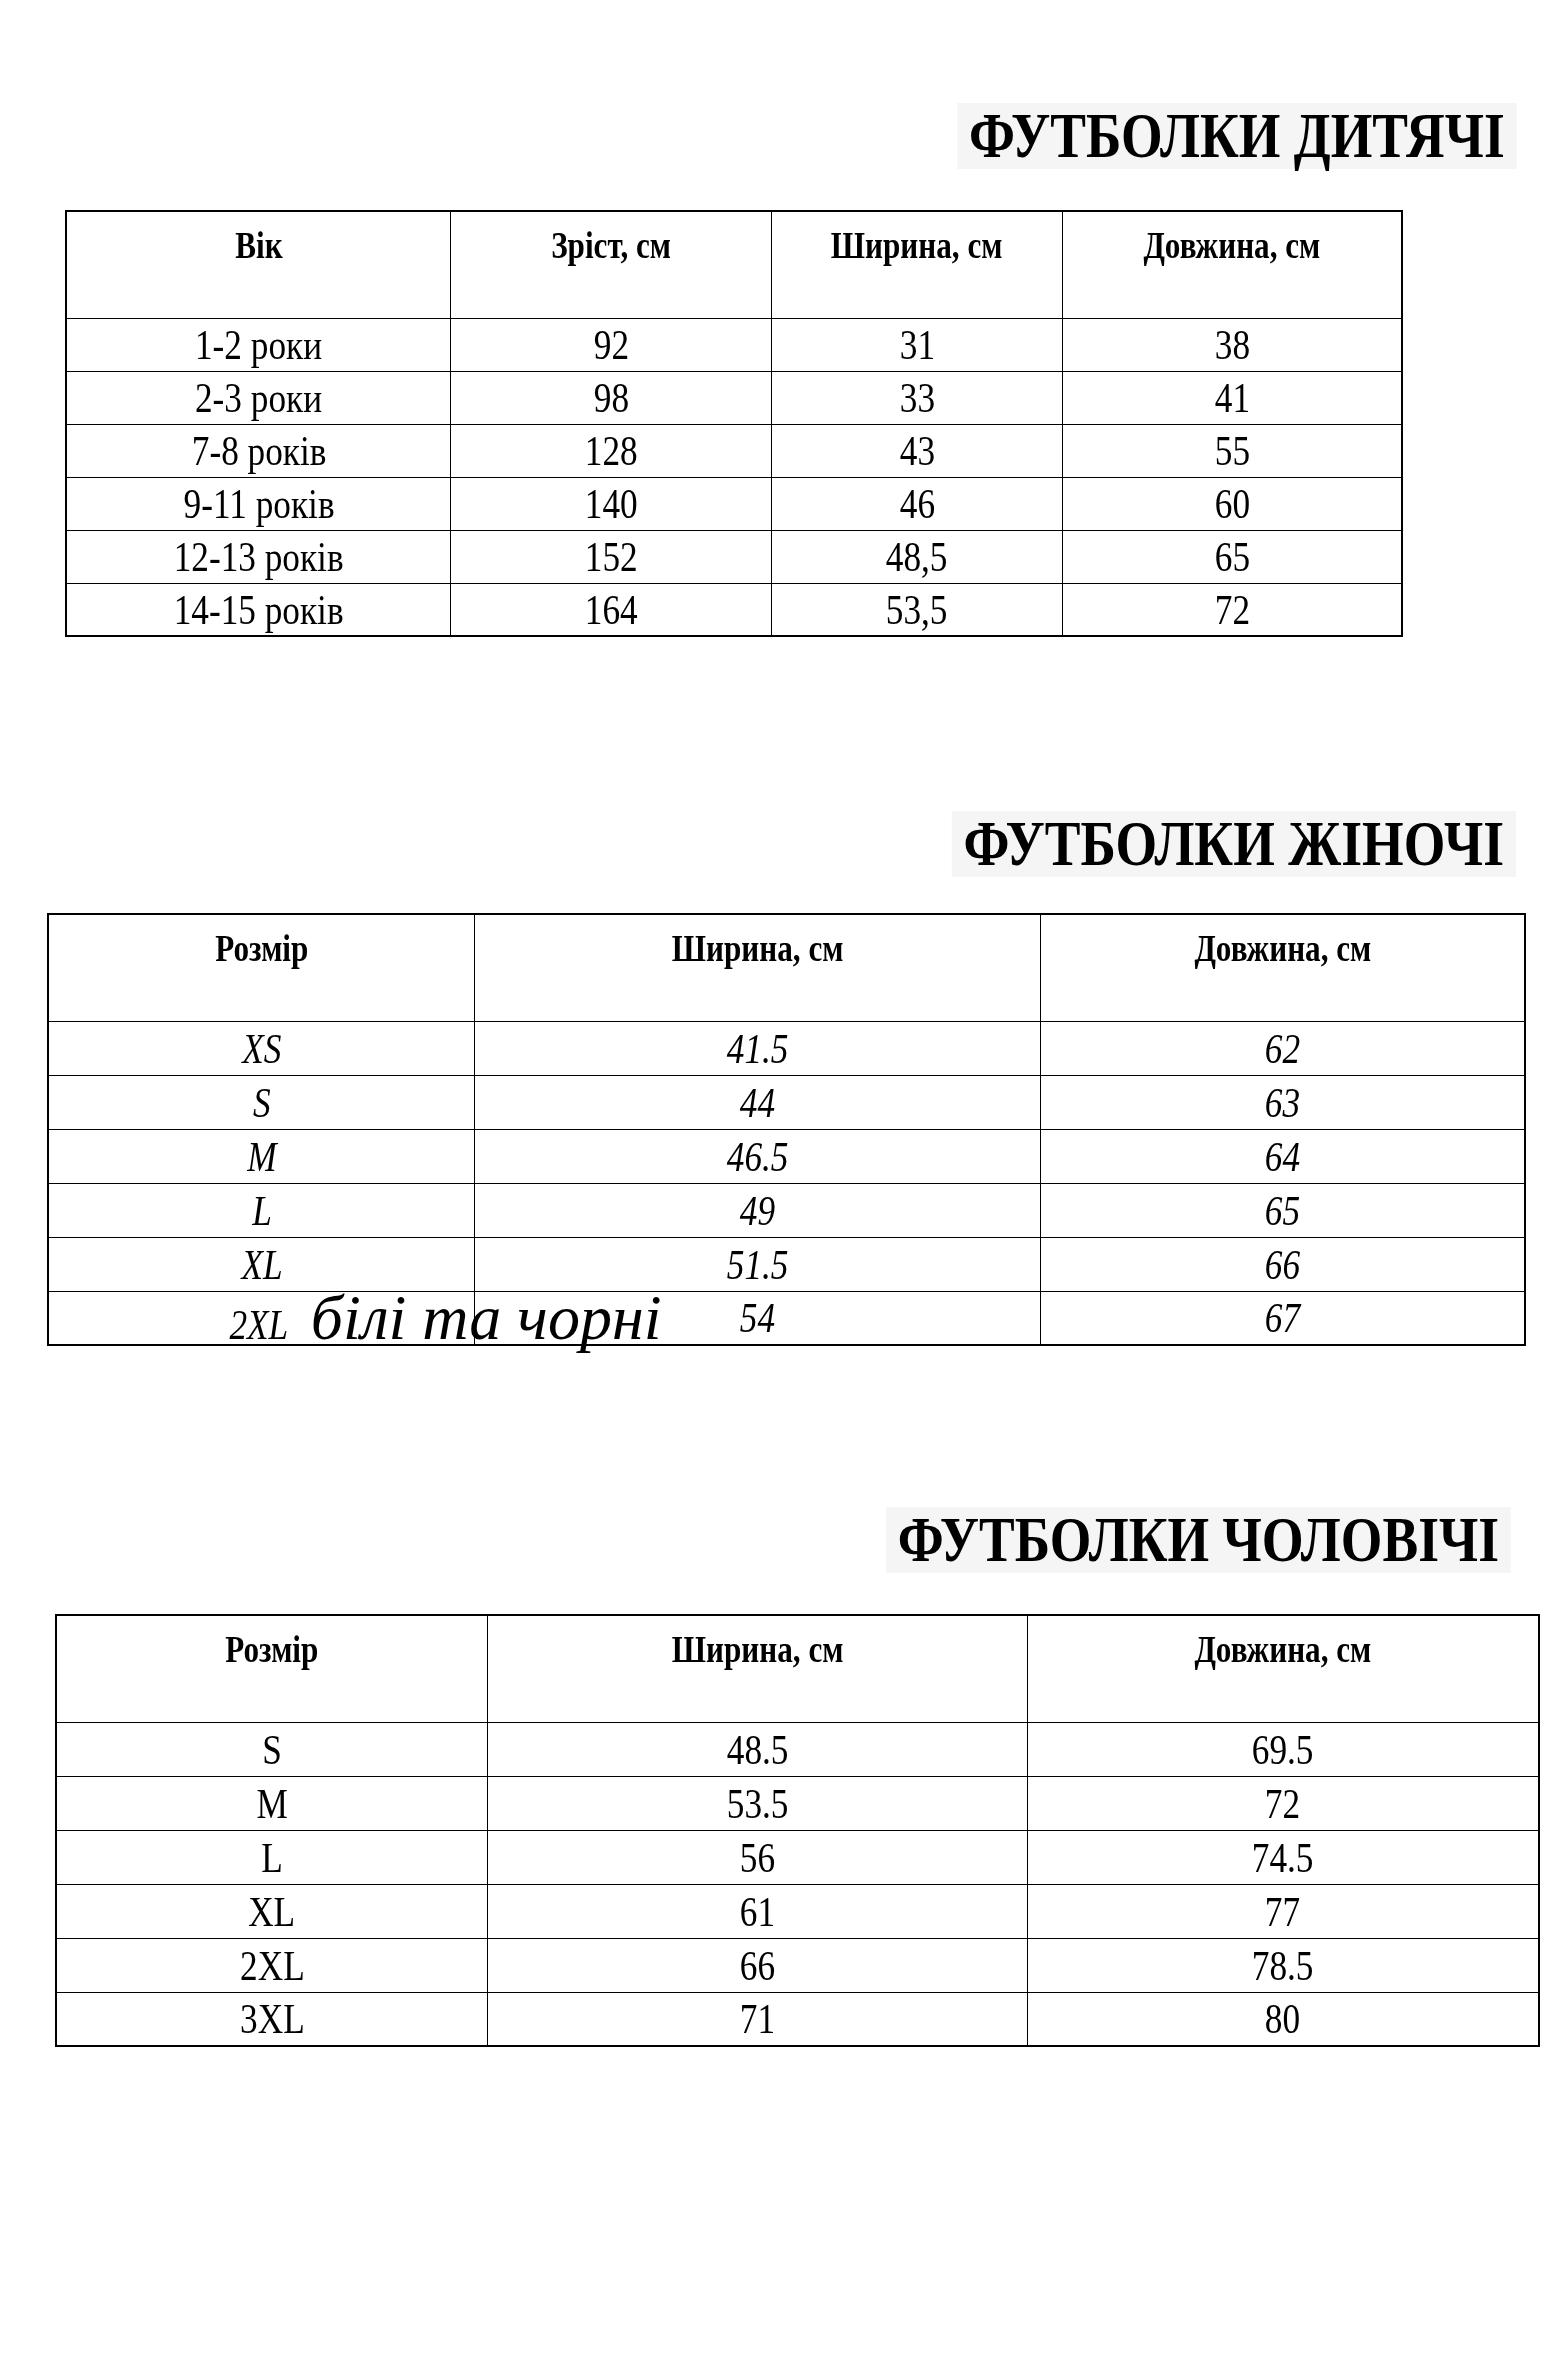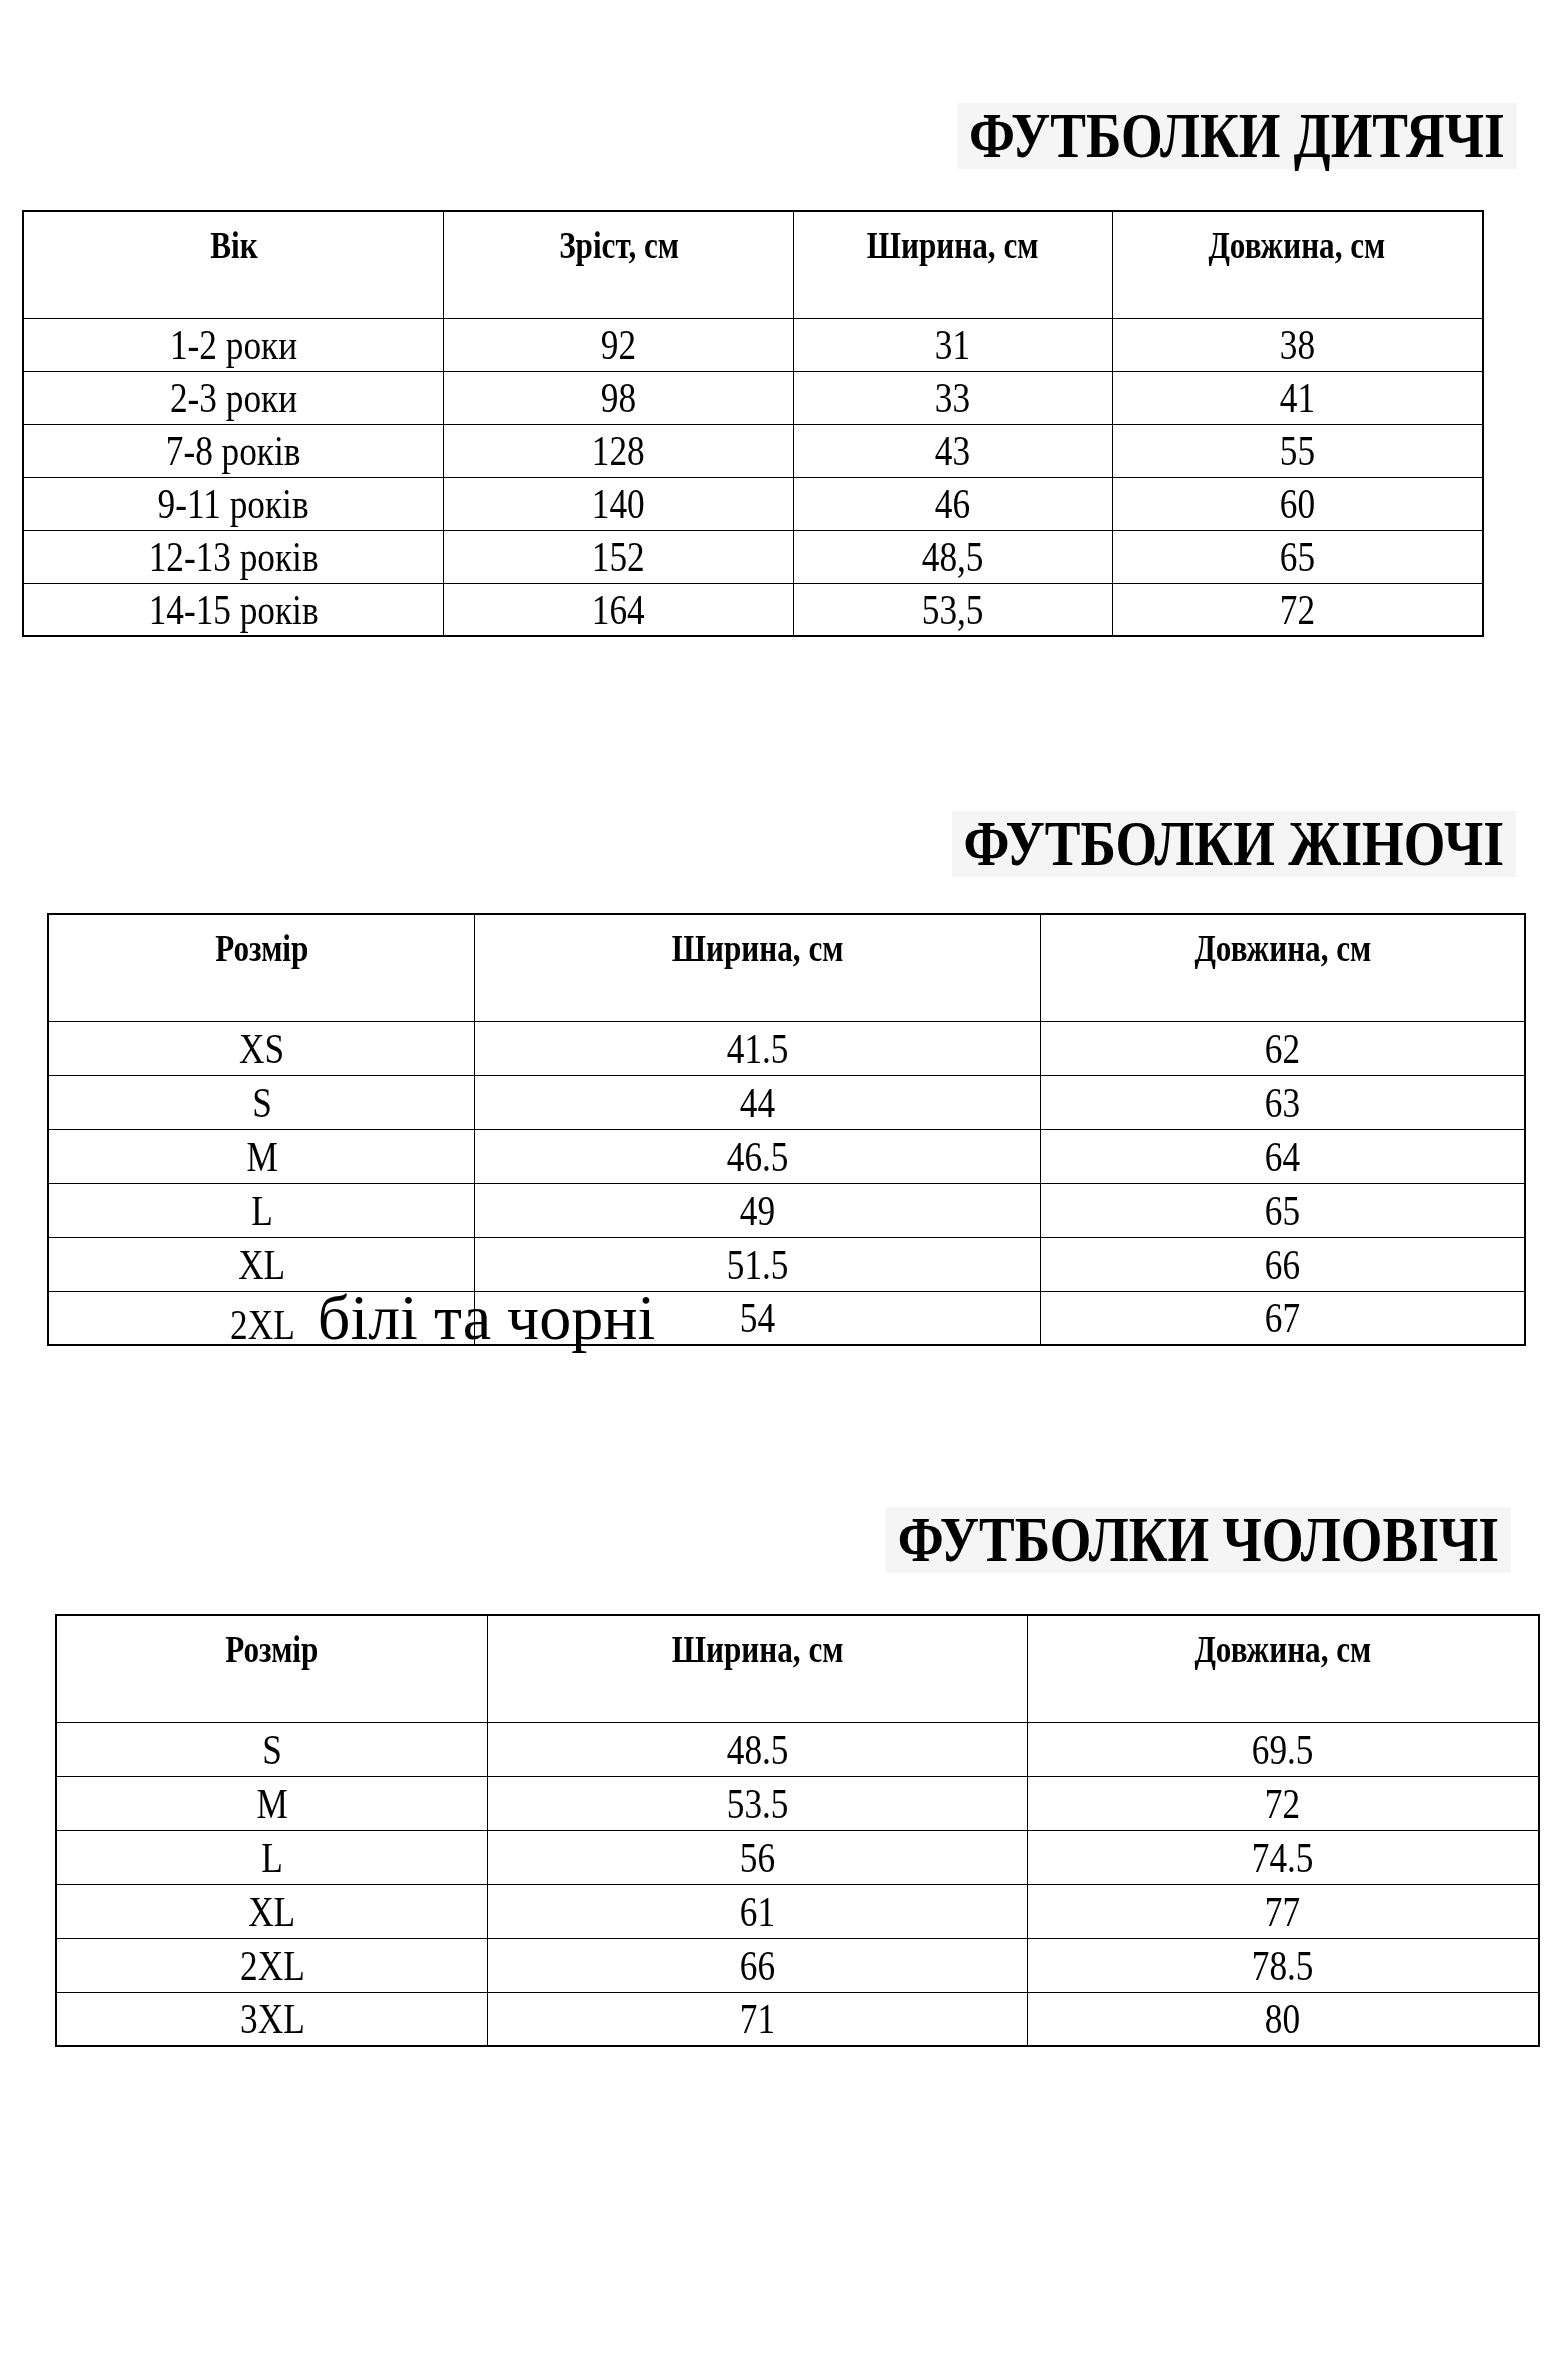--- a/index.html
+++ b/index.html
@@ -56,26 +56,26 @@
     font-size: 43px;
   }
   
   .cx {
     display: inline-block;
     transform: scaleX(0.82);
     transform-origin: center;
     white-space: nowrap;
   }
 
-  #table-children { margin: 41px 0 0 22px;  width: 1462px; }
+  #table-children { margin: 41px 0 0 65px;  width: 1338px; }
   #table-women    { margin: 36px 0 0 47px;  width: 1479px; }
   #table-men      { margin: 41px 0 0 55px;  width: 1485px; }
 
   #table-children td { height: 53px; }
-  #table-women td    { height: 54px; }
+  #table-women td    { height: 54px; font-style: italic; }
   #table-men td      { height: 54px; }
 
   #title-children { margin-top: 103px; }
   #title-women    { margin-top: 174px; text-decoration: underline; }
   #title-men      { margin-top: 161px; }
 
   
   td.overflow-cell {
     position: relative;
     overflow: visible;

